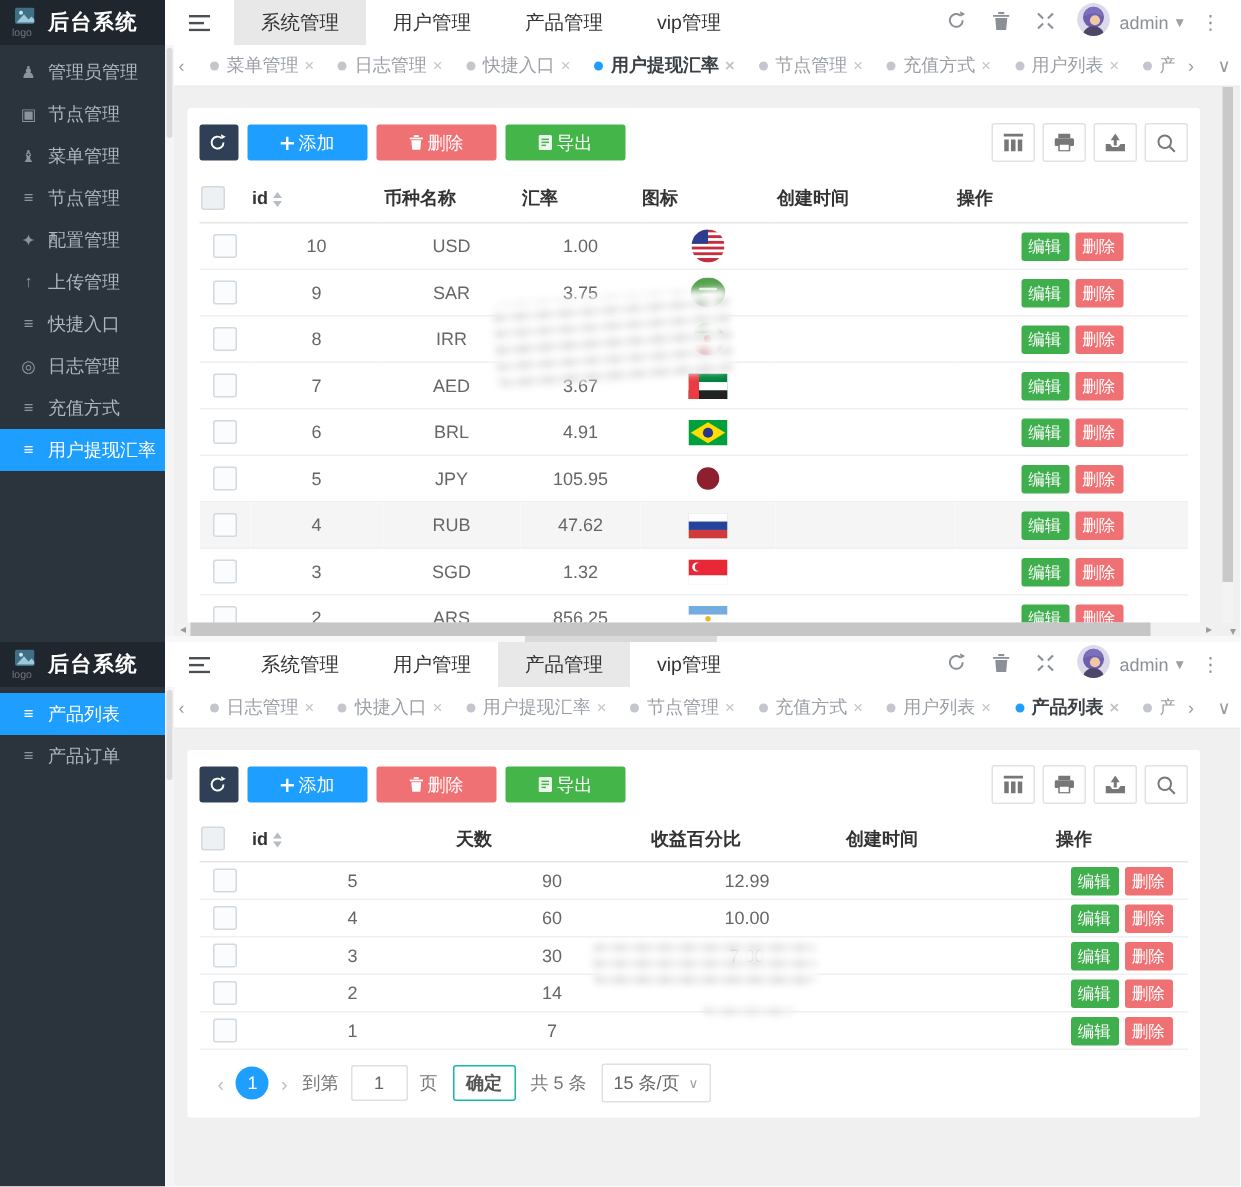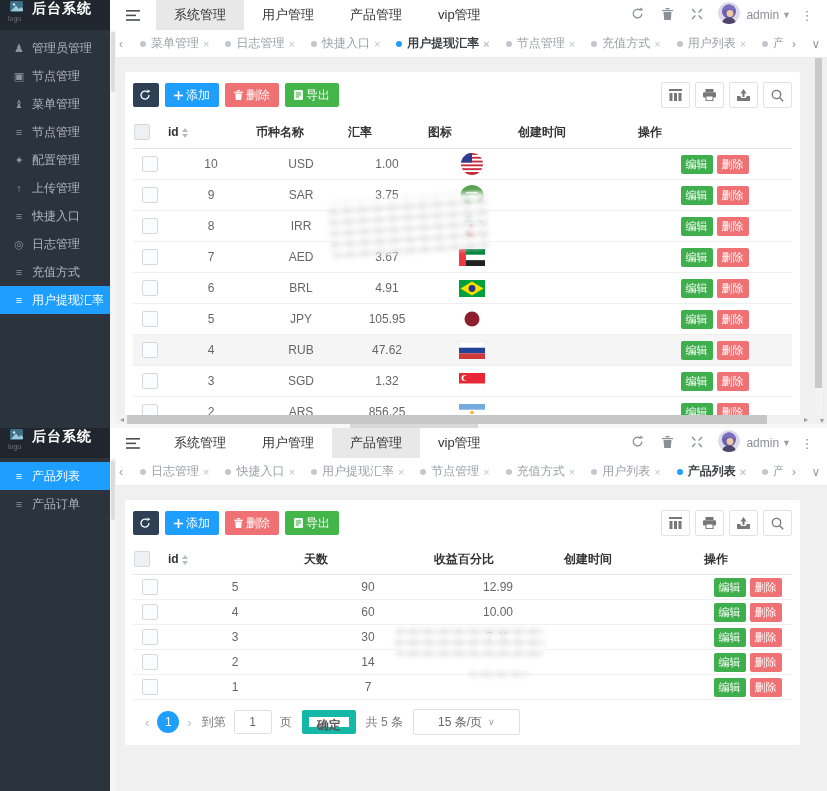--- a/index.html
+++ b/index.html
@@ -3,21 +3,21 @@
 <meta charset="utf-8">
 <style>
   html,body{margin:0;padding:0;width:827px;height:791px;overflow:hidden;
     font-family:"Liberation Sans","DejaVu Sans",sans-serif;background:#fff;}
   .view{position:absolute;left:0;width:827px;overflow:hidden;background:#fff;}
   #view1{top:0;height:428px;}
   #view2{top:428px;height:363px;}
 
   
   .hdr{position:absolute;top:0;left:0;right:0;height:30px;background:#fff;display:flex;z-index:5;}
-  .logo{width:110px;height:30px;background:#20262d;color:#fff;display:flex;align-items:flex-start;padding-left:8px;box-sizing:border-box;position:relative;}
+  .logo{width:110px;height:30px;background:#20262d;color:#fff;display:flex;align-items:center;padding-left:8px;box-sizing:border-box;position:relative;}
   .logo-img{position:relative;width:20px;height:22px;margin-right:4px;}
   .logo-img svg{position:absolute;top:1px;left:2px;}
   .logo-sub{position:absolute;bottom:0;left:0;font-size:7px;color:#6d7680;}
   .logo-title{font-size:14px;font-weight:bold;letter-spacing:1px;}
   .nav{flex:1;display:flex;align-items:stretch;}
   .nav-toggle{width:46px;display:flex;align-items:center;justify-content:center;color:#4a4f55;cursor:pointer;}
   .nav-item{padding:0 18px;line-height:30px;font-size:13px;color:#333;cursor:pointer;}
   .nav-item.active{background:#e8e8e8;}
   .hdr-right{display:flex;align-items:center;padding-right:10px;}
   .hicon{width:30px;text-align:center;color:#8b9097;font-size:12px;cursor:pointer;}
@@ -42,21 +42,21 @@
   .sideitem .si{width:14px;margin-right:6px;font-size:11px;color:#8b949c;text-align:center;}
   .sideitem.active{background:#1E9FFF;color:#fff;}
   .sideitem.active .si{color:#fff;}
   .side-strip{position:absolute;top:30px;bottom:0;left:110px;width:6px;background:#f5f5f5;}
   .side-strip i{display:block;width:4px;margin:2px auto 0;height:60px;background:#dcdcdc;border-radius:2px;}
 
   
   .content{position:absolute;top:58px;left:116px;right:0;bottom:0;background:#f0f0f0;}
   .card{position:absolute;left:9px;top:14px;width:675px;background:#fff;border-radius:2px;padding:10px 8px 6px;box-sizing:border-box;}
   .toolbar{display:flex;align-items:center;}
-  .btn{height:24px;border:none;border-radius:2px;color:#fff;font-size:12px;display:inline-flex;align-items:center;padding:0 9px;margin-right:6px;cursor:pointer;font-family:inherit;}
+  .btn{height:24px;border:none;border-radius:2px;color:#fff;font-size:12px;display:inline-flex;align-items:center;padding:0 22px;margin-right:6px;cursor:pointer;font-family:inherit;}
   .btn svg{margin-right:3px;}
   .btn-dark{background:#2f4056;width:26px;justify-content:center;padding:0;}
   .btn-blue{background:#1E9FFF;}
   .btn-red{background:#f07173;}
   .btn-green{background:#44b549;}
   .tool-right{margin-left:auto;display:flex;}
   .tbox{width:27px;height:24px;border:1px solid #e2e2e2;border-radius:2px;background:#fff;display:flex;align-items:center;justify-content:center;margin-left:5px;cursor:pointer;}
 
   table{border-collapse:collapse;width:100%;margin-top:8px;table-layout:fixed;}
   th{font-size:12px;color:#333;font-weight:bold;border-bottom:1px solid #e6e6e6;background:#fff;}
@@ -94,22 +94,22 @@
   .hscroll i{display:block;height:9px;background:#c6c6c6;flex:0 0 640px;}
   .outer-strip{position:absolute;left:110px;right:0;bottom:0;height:4px;background:#f8f8f8;}
   .outer-strip i{display:block;height:4px;width:128px;margin-left:240px;background:#d9d9d9;}
 
   
   .pager{display:flex;align-items:center;margin:9px 0 4px 6px;font-size:12px;color:#666;}
   .pg-arrow{color:#b9bec4;font-size:13px;padding:0 6px;cursor:pointer;}
   .pg-cur{width:22px;height:22px;border-radius:50%;background:#1E9FFF;color:#fff;display:flex;align-items:center;justify-content:center;font-size:12px;margin:0 2px;cursor:pointer;}
   .pg-txt{margin:0 4px;color:#777;}
   .pg-input{width:32px;height:20px;border:1px solid #e0e0e0;border-radius:2px;text-align:center;font-size:12px;color:#666;margin:0 4px;font-family:inherit;}
-  .pg-btn{height:24px;border:7px solid #14b8a6;background:#fff;border-radius:2px;font-size:12px;color:#555;padding:0 8px;margin:0 6px;cursor:pointer;font-family:inherit;font-weight:bold;}
-  .pg-select{height:24px;border:1px solid #e0e0e0;border-radius:2px;display:flex;align-items:center;padding:0 24px;margin-left:6px;cursor:pointer;}
+  .pg-btn{height:24px;border:1px solid #14b8a6;background:#fff;border-radius:2px;font-size:12px;color:#555;padding:0 8px;margin:0 6px;cursor:pointer;font-family:inherit;font-weight:bold;}
+  .pg-select{height:24px;border:1px solid #e0e0e0;border-radius:2px;display:flex;align-items:center;padding:0 7px;margin-left:6px;cursor:pointer;}
   .pg-select .caret{margin-left:6px;}
 </style>
 </head>
 <body>
 
 <div class="view" id="view1">
   <div class="hdr">
     <div class="logo">
       <span class="logo-img">
         <svg width="13" height="11" viewBox="0 0 13 11">

